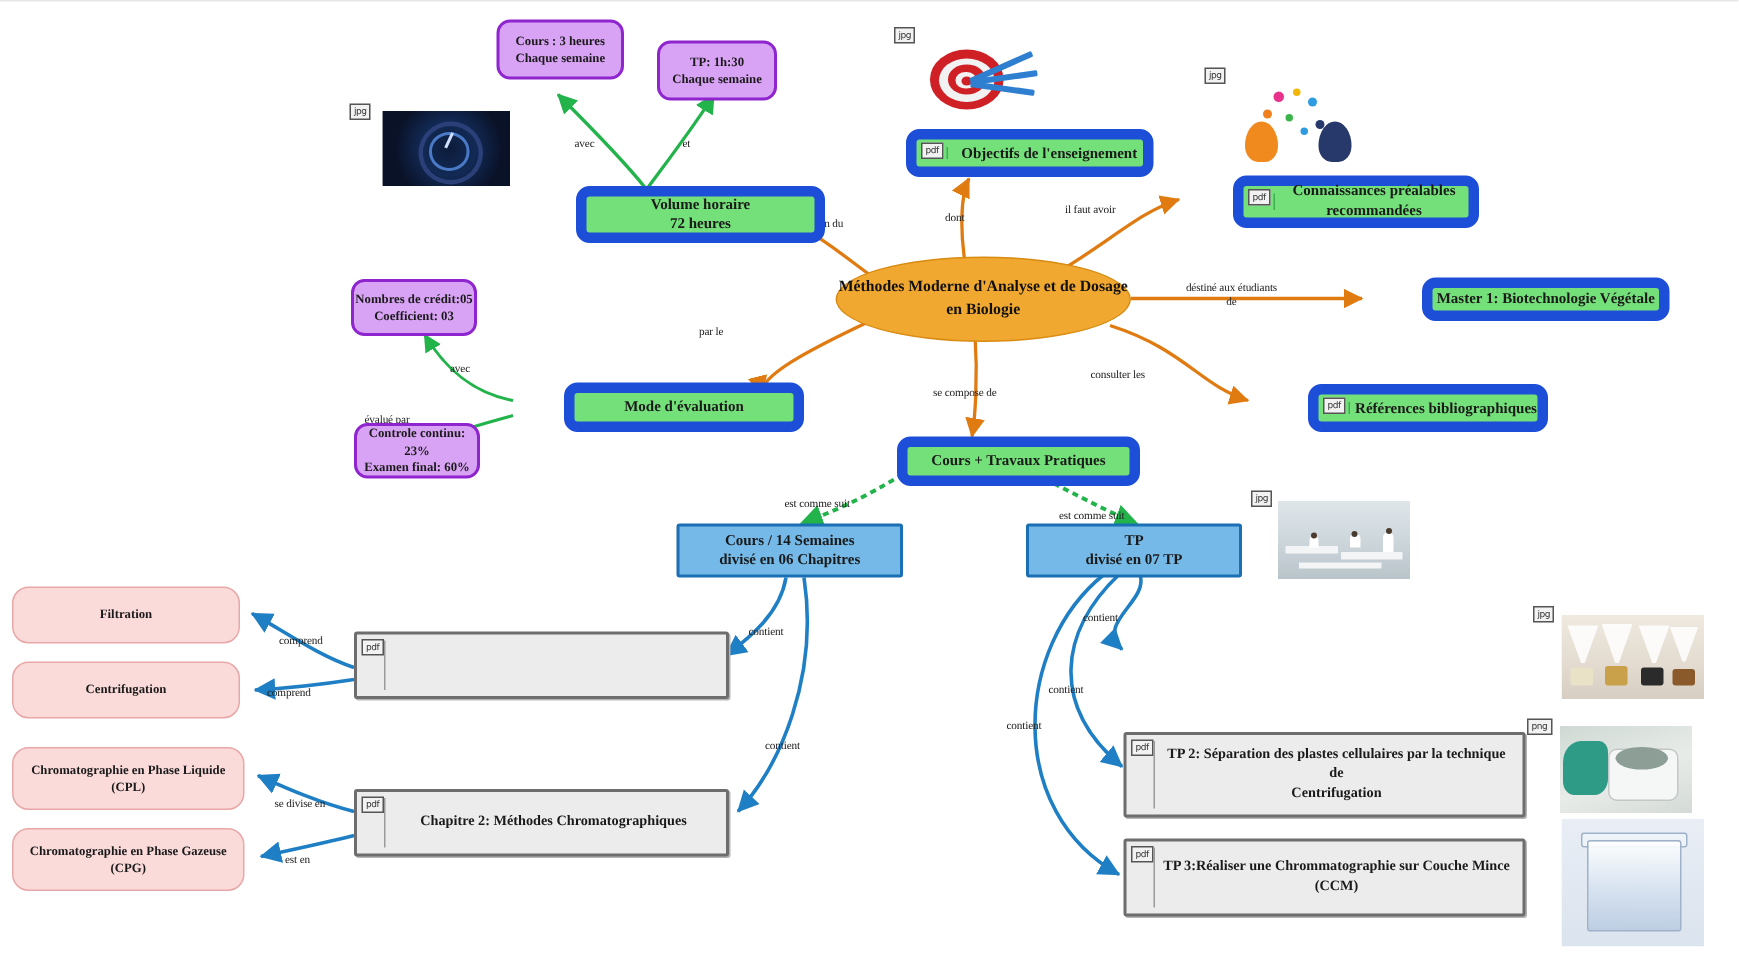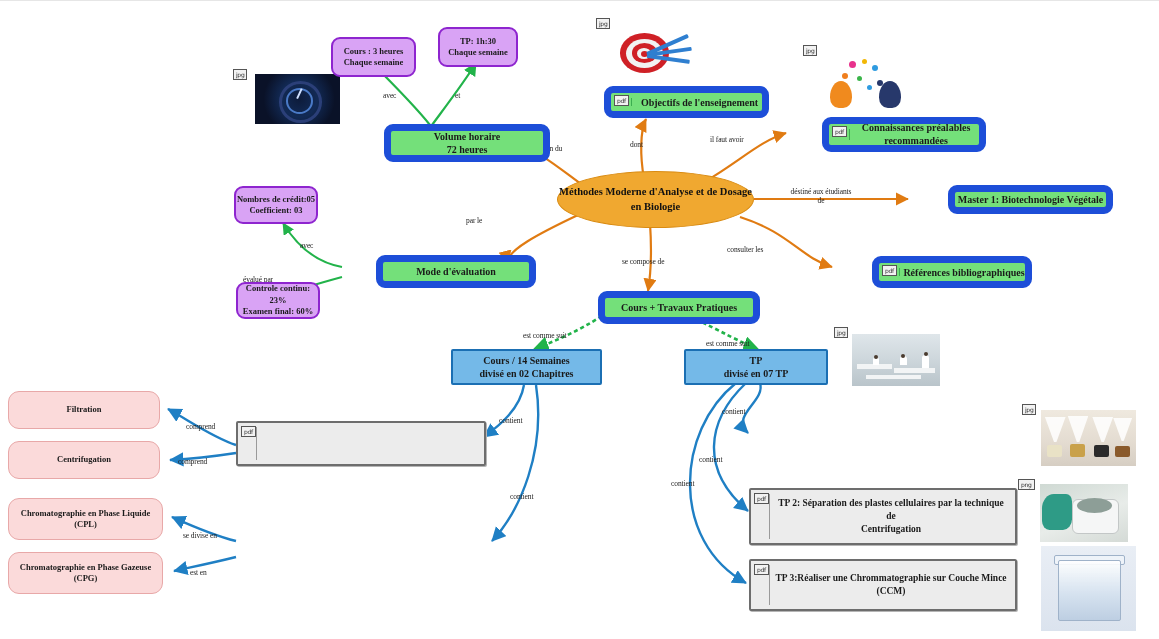--- a/index.html
+++ b/index.html
@@ -260,21 +260,21 @@
     <div class="thumb-inner img-ccm" style="position:relative;">
       <div class="cap"></div>
       <div class="tank"></div>
     </div>
   </div>
 
   <div class="node n-center" style="left:557px;top:170px;width:197px;height:57px;">
     <div>Méthodes Moderne d'Analyse et de Dosage en Biologie</div>
   </div>
 
-  <div class="node n-purple" style="left:331px;top:36px;width:85px;height:40px;">
+  <div class="node n-purple" style="left:331px;top:12px;width:85px;height:40px;">
     <div>
       <span>Cours : 3 heures</span><br>
       <span>Chaque semaine</span>
     </div>
   </div>
 
   <div class="node n-purple" style="left:438px;top:26px;width:80px;height:40px;">
     <div>
       <span>TP: 1h:30</span><br>
       <span>Chaque semaine</span>
@@ -331,36 +331,41 @@
     </div>
   </div>
 
   <div class="node n-green" style="left:562px;top:290px;width:162px;height:33px;">
     <div>Cours + Travaux Pratiques</div>
   </div>
 
   <div class="node n-blue" style="left:451px;top:348px;width:151px;height:36px;">
     <div>
       <span>Cours / 14 Semaines</span><br>
-      <span>divisé en 02 Chapitres</span>
+      <span>divisé en 06 Chapitres</span>
     </div>
   </div>
 
   <div class="node n-blue" style="left:684px;top:348px;width:144px;height:36px;">
     <div>
       <span>TP</span><br>
       <span>divisé en 07 TP</span>
     </div>
   </div>
 
   <div class="node n-doc" style="left:236px;top:420px;width:250px;height:45px;">
     <div class="badge" style="left:3px;top:3px;">pdf</div>
     <div class="doc-rule"></div>
   </div>
 
+  <div class="node n-doc" style="left:236px;top:525px;width:250px;height:45px;">
+    <div class="badge" style="left:3px;top:3px;">pdf</div>
+    <div class="doc-rule"></div>
+    <div class="doc-body">Chapitre 2: Méthodes Chromatographiques</div>
+  </div>
 
   <div class="node n-pink" style="left:8px;top:390px;width:152px;height:38px;">
     <div>Filtration</div>
   </div>
 
   <div class="node n-pink" style="left:8px;top:440px;width:152px;height:38px;">
     <div>Centrifugation</div>
   </div>
 
   <div class="node n-pink" style="left:8px;top:497px;width:155px;height:42px;">

